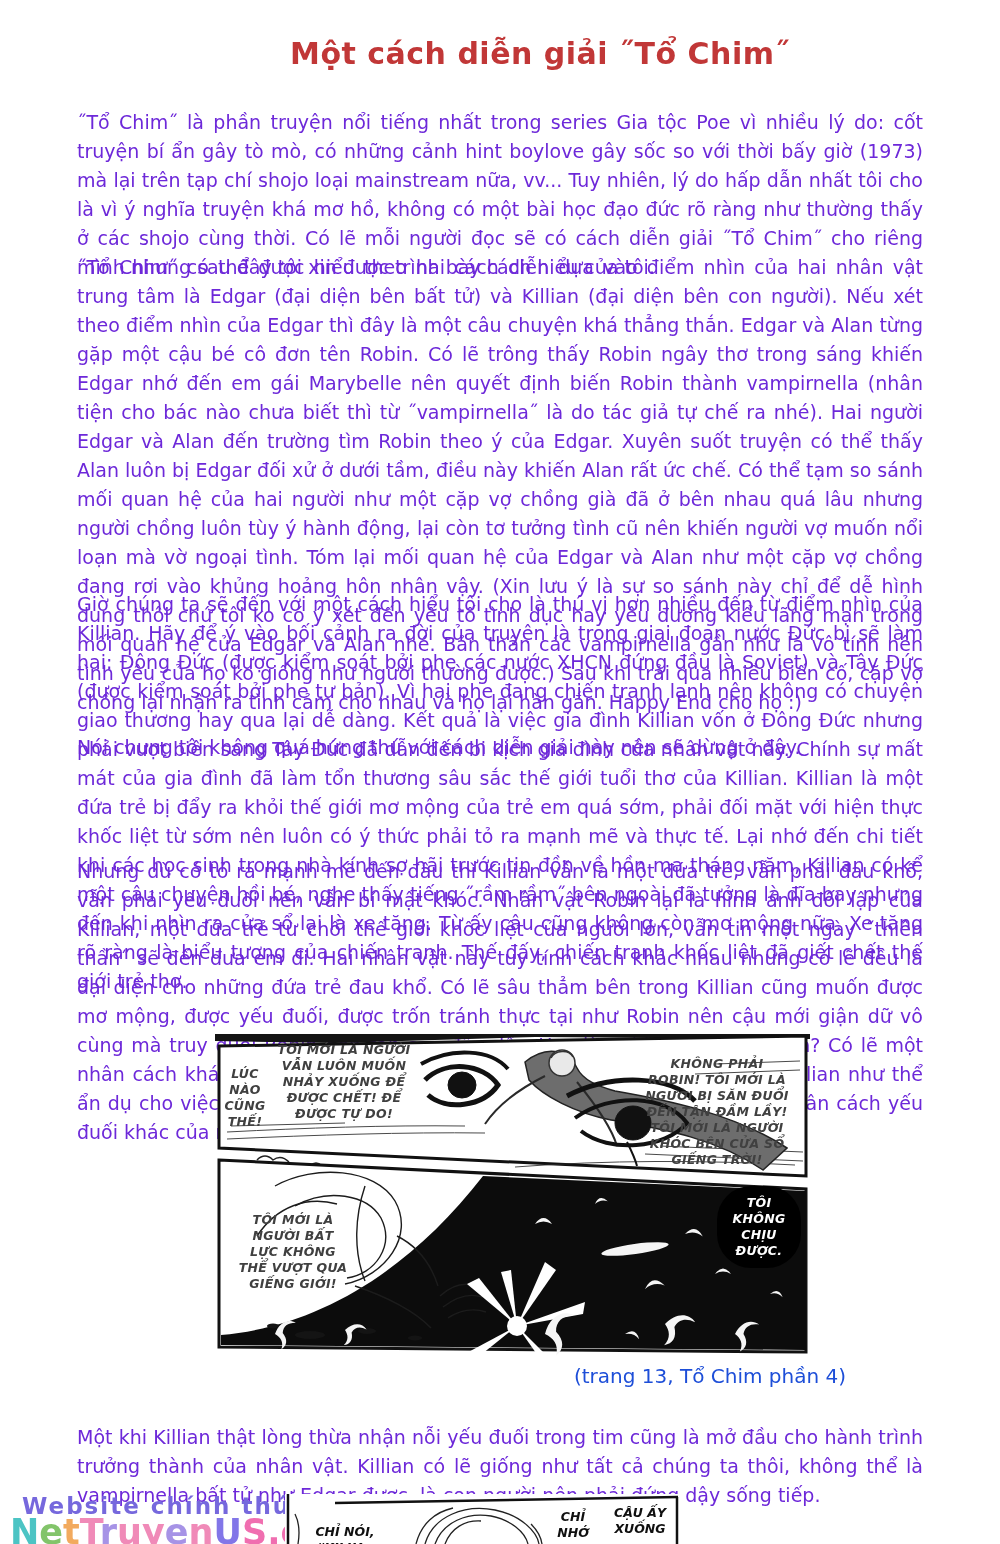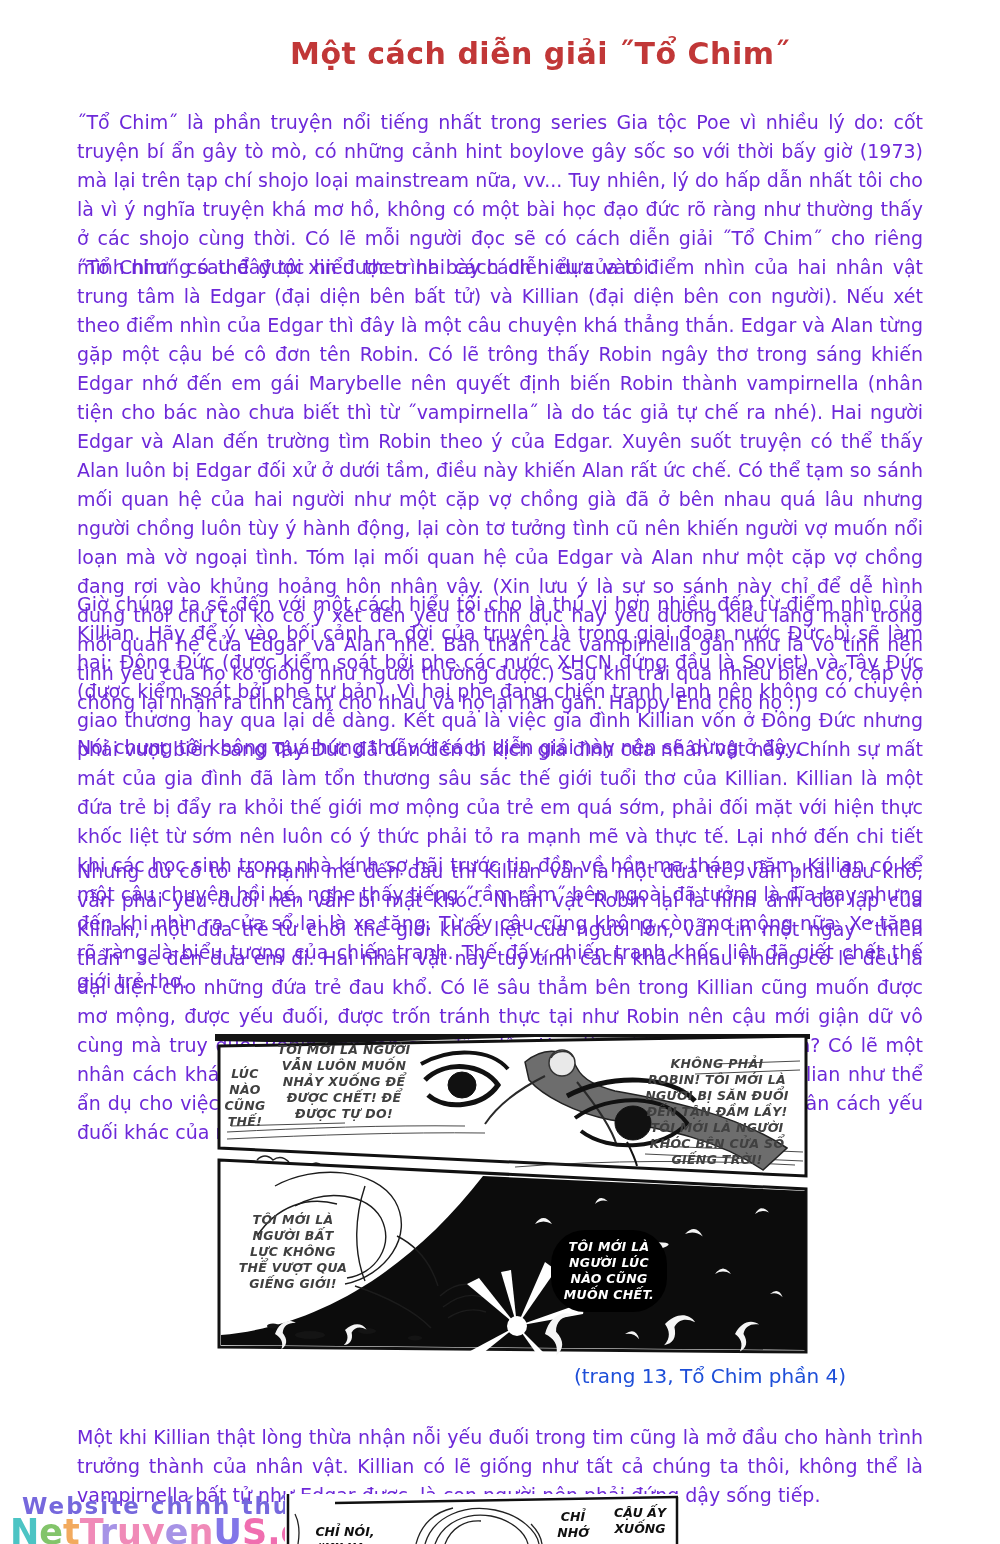--- a/index.html
+++ b/index.html
@@ -169,21 +169,21 @@
         <use href="#bird" transform="translate(410,300) scale(1.5) rotate(20)"></use>
         <ellipse cx="420" cy="215" rx="34" ry="5" transform="rotate(-8 420 215)"></ellipse>
       </g>
     </svg>
 
     <div class="mtext" style="left:6px;  top:32px;  width:48px;">LÚC NÀO CŨNG THẾ!</div>
     <div class="mtext" style="left:55px; top:8px;   width:148px;">TÔI MỚI LÀ NGƯỜI VẪN LUÔN MUỐN NHẢY XUỐNG ĐỂ ĐƯỢC CHẾT! ĐỂ ĐƯỢC TỰ DO!</div>
     <div class="mtext" style="left:430px;top:22px;  width:144px;">KHÔNG PHẢI ROBIN! TÔI MỚI LÀ NGƯỜI BỊ SĂN ĐUỔI ĐẾN TẬN ĐẦM LẦY! TÔI MỚI LÀ NGƯỜI KHÓC BÊN CỬA SỔ GIẾNG TRỜI!</div>
 
     <div class="mtext" style="left:22px; top:178px; width:112px;">TÔI MỚI LÀ NGƯỜI BẤT LỰC KHÔNG THỂ VƯỢT QUA GIẾNG GIỚI!</div>
-    <div class="mtext white blob" style="left:336px;top:196px;width:104px;">TÔI MỚI LÀ NGƯỜI LÚC NÀO CŨNG MUỐN CHẾT.</div>
+    <div class="mtext white blob" style="left:502px;top:152px;width:72px;">TÔI KHÔNG CHỊU ĐƯỢC.</div>
   </div>
 
   <div class="caption">(trang 13, Tổ Chim phần 4)</div>
 
   <div class="para-block" style="top:1407px">
     <p>Một khi Killian thật lòng thừa nhận nỗi yếu đuối trong tim cũng là mở đầu cho hành trình trưởng thành của nhân vật. Killian có lẽ giống như tất cả chúng ta thôi, không thể là vampirnella bất tử như Edgar được, là con người nên phải đứng dậy sống tiếp.</p>
   </div>
 
   <div class="wm-label" style="color: rgb(118, 104, 221);">Website chính thức:</div>
   <div class="wm-brand" id="brand"><span style="color: rgb(76, 196, 196);">N</span><span style="color: rgb(130, 196, 106);">e</span><span style="color: rgb(242, 170, 94);">t</span><span style="color: rgb(240, 138, 184);">T</span><span style="color: rgb(166, 147, 230);">r</span><span style="color: rgb(240, 138, 184);">u</span><span style="color: rgb(240, 138, 184);">y</span><span style="color: rgb(166, 147, 230);">e</span><span style="color: rgb(240, 138, 184);">n</span><span style="color: rgb(130, 118, 232);">U</span><span style="color: rgb(240, 110, 176);">S</span><span style="color: rgb(240, 110, 176);">.</span><span style="color: rgb(240, 110, 176);">c</span><span style="color: rgb(240, 110, 176);">o</span><span style="color: rgb(240, 110, 176);">m</span></div>

